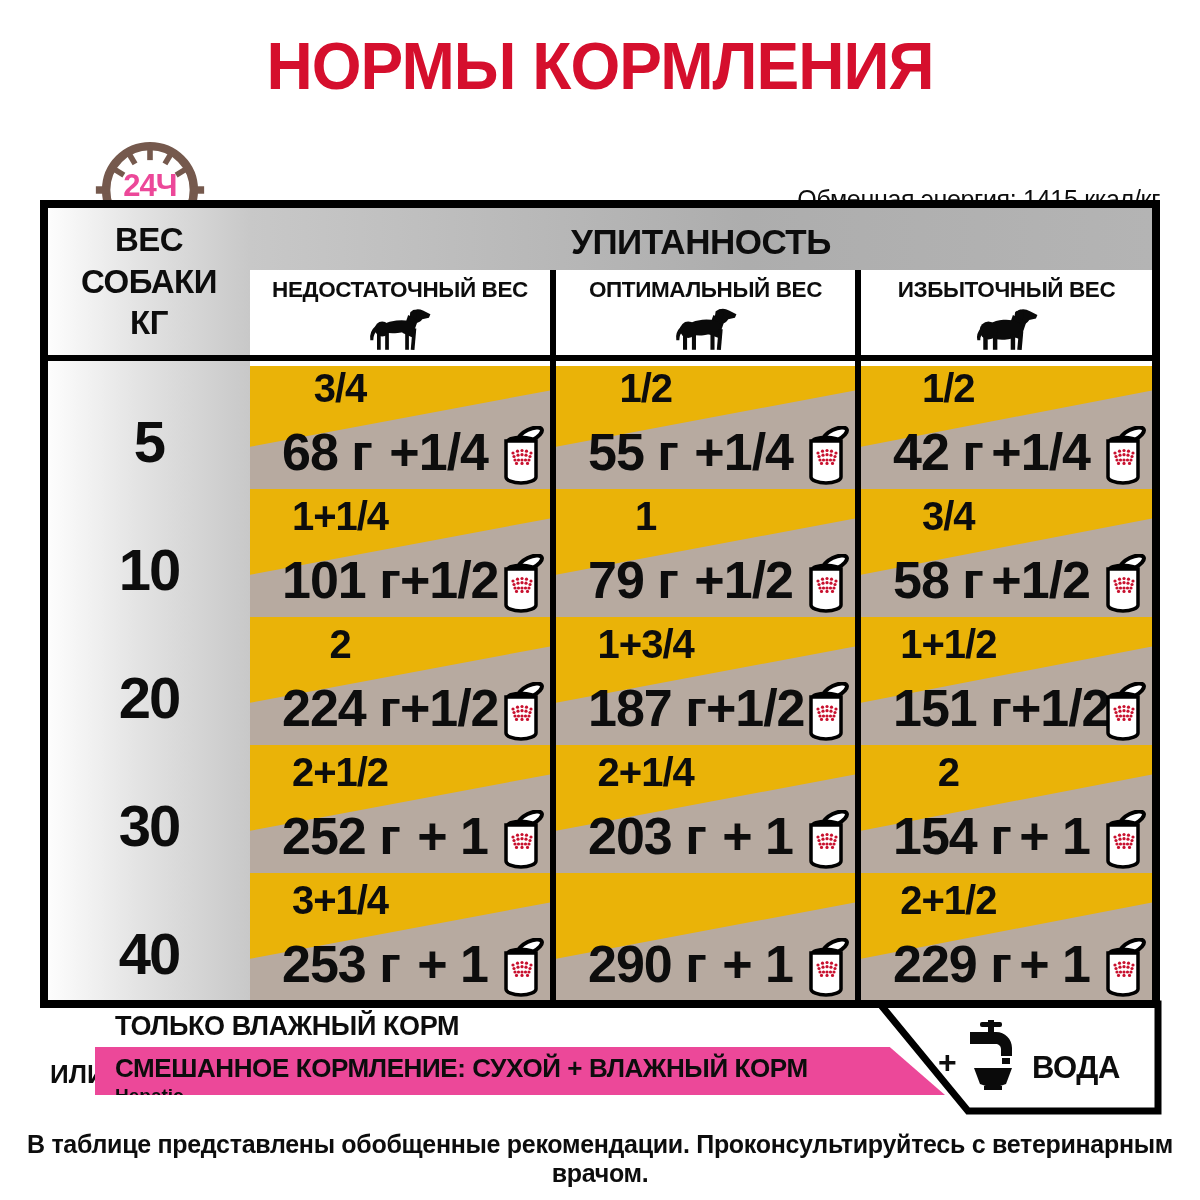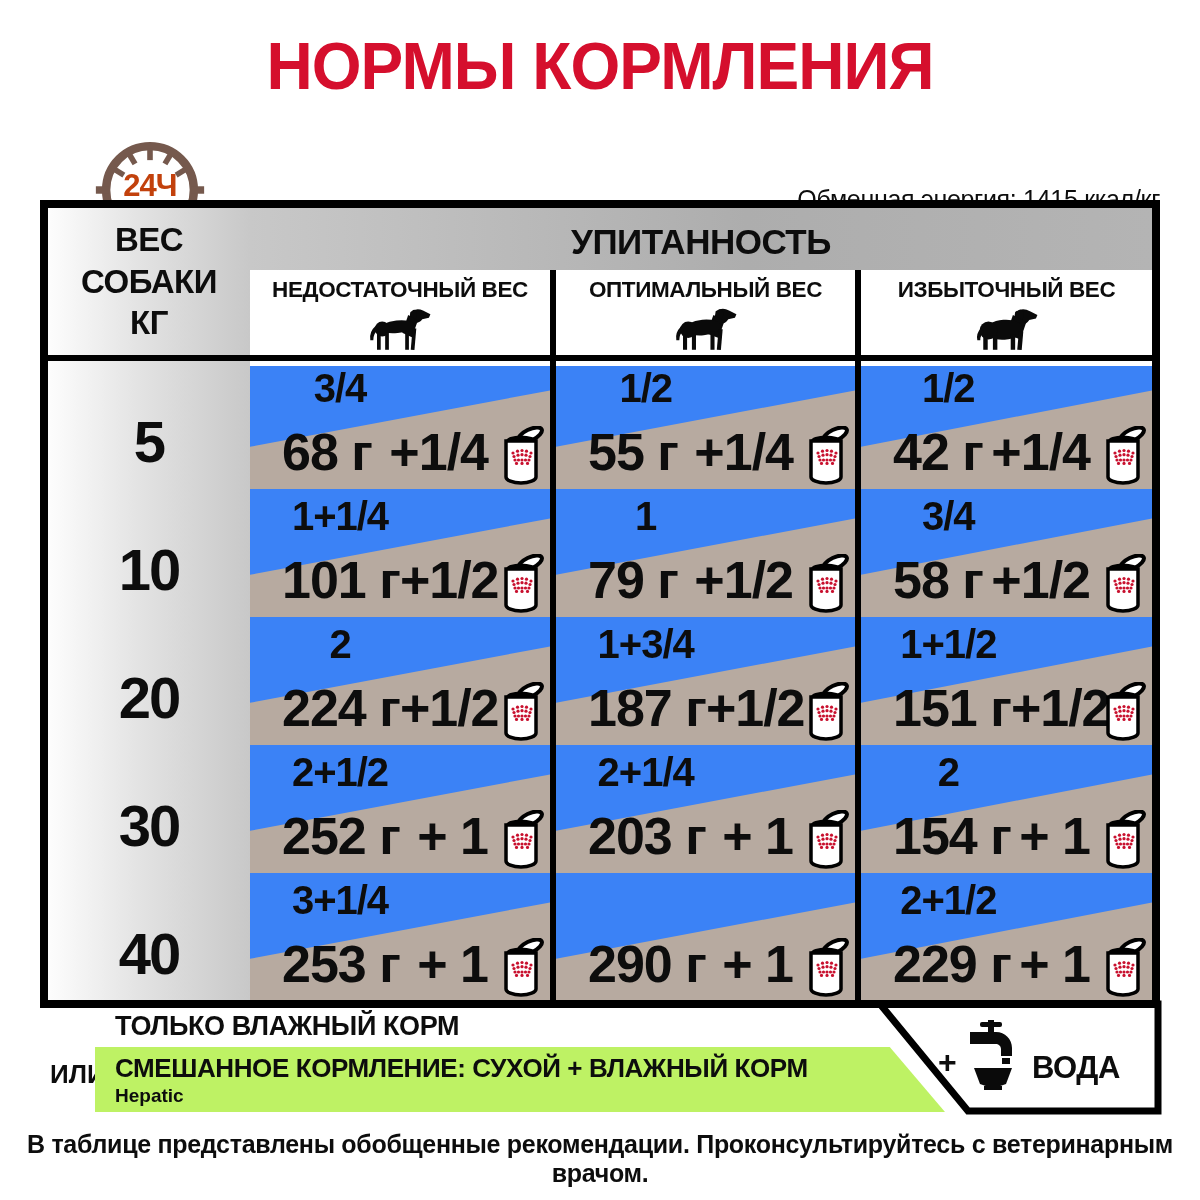--- a/index.html
+++ b/index.html
@@ -9,25 +9,25 @@
 
   
   .title { position:absolute; top:28px; left:0; right:0; text-align:center;
            font-size:66px; font-weight:800; letter-spacing:-1px; color:#d50f2d;
            transform:scaleX(.97); }
   .energy { position:absolute; top:166px; right:40px; font-size:25px; font-weight:400; letter-spacing:-.3px;margin-top:19px; }
 
   .clock { position:absolute; left:94px; top:134px; width:112px; height:112px; z-index:0; }
   .clock svg { position:absolute; inset:0; }
   .clock-label { position:absolute; left:0; right:0; top:34px; text-align:center;
-                 font-size:31px; font-weight:800; letter-spacing:-1px; color:#c2410c; }
+                 font-size:31px; font-weight:800; letter-spacing:-1px; color:#ec4899; }
 
   
   .ftable { position:absolute; left:40px; top:200px; width:1120px; height:808px;
-            border:8px solid #000; background:#3b82f6; z-index:1; overflow:hidden; }
+            border:8px solid #000; background:#eab308; z-index:1; overflow:hidden; }
   .wcol-bg { position:absolute; left:0; top:0; width:202px; height:792px;
              background:linear-gradient(90deg,#fdfdfd 0%,#e3e3e3 45%,#c8c8c8 100%); }
   .hdr-band { position:absolute; left:202px; top:0; width:902px; height:153px;
               background:linear-gradient(90deg,#c8c8c8 0%,#adadad 55%,#b4b4b4 100%); }
   .whdr { position:absolute; left:0; top:0; width:202px; height:147px;
           display:flex; flex-direction:column; align-items:center; justify-content:center;
           font-size:33px; font-weight:800; line-height:1.26; letter-spacing:-.5px; }
   .upit { position:absolute; left:202px; width:902px; top:8px; height:52px;
           display:flex; align-items:center; justify-content:center;
           font-size:35px; font-weight:800; letter-spacing:-.5px; }
@@ -57,21 +57,21 @@
              font-size:40px; font-weight:800; letter-spacing:-1px; }
   .grams { position:absolute; left:32px; right:62px; bottom:14px; height:46px;
            display:flex; align-items:center; justify-content:space-between;
            font-size:52px; font-weight:800; letter-spacing:-1px; white-space:nowrap; }
   .canslot { position:absolute; right:6px; bottom:3px; width:44px; height:60px; }
   .canslot svg { width:44px; height:60px; }
 
   
   .legend-wet { position:absolute; left:115px; top:1011px; font-size:27px; font-weight:800; letter-spacing:-.4px; }
   .legend-or  { position:absolute; left:50px; top:1059px; font-size:26px; font-weight:800; }
-  .legend-bar { position:absolute; left:95px; top:1047px; width:850px; height:65px; background:#bef264;
+  .legend-bar { position:absolute; left:95px; top:1047px; width:850px; height:48px; background:#ec4899;
                 clip-path:polygon(0 0,93.5% 0,100% 100%,0 100%); }
   .legend-mixed { position:absolute; left:20px; top:6px; font-size:26px; font-weight:800; letter-spacing:-.4px; white-space:nowrap; }
   .legend-prod  { position:absolute; left:20px; top:38px; font-size:19px; font-weight:800; }
   .waterbox { position:absolute; left:866px; top:1000px; width:296px; height:118px; }
   .water-plus { position:absolute; left:938px; top:1044px; font-size:32px; font-weight:800; }
   .faucet { position:absolute; left:962px; top:1020px; width:62px; height:80px; }
   .water-label { position:absolute; left:1032px; top:1050px; font-size:31px; font-weight:800; letter-spacing:-.5px; }
 
   .footer { position:absolute; left:0; right:0; top:1130px; text-align:center;
             font-size:25px; font-weight:700; letter-spacing:-.3px; }

